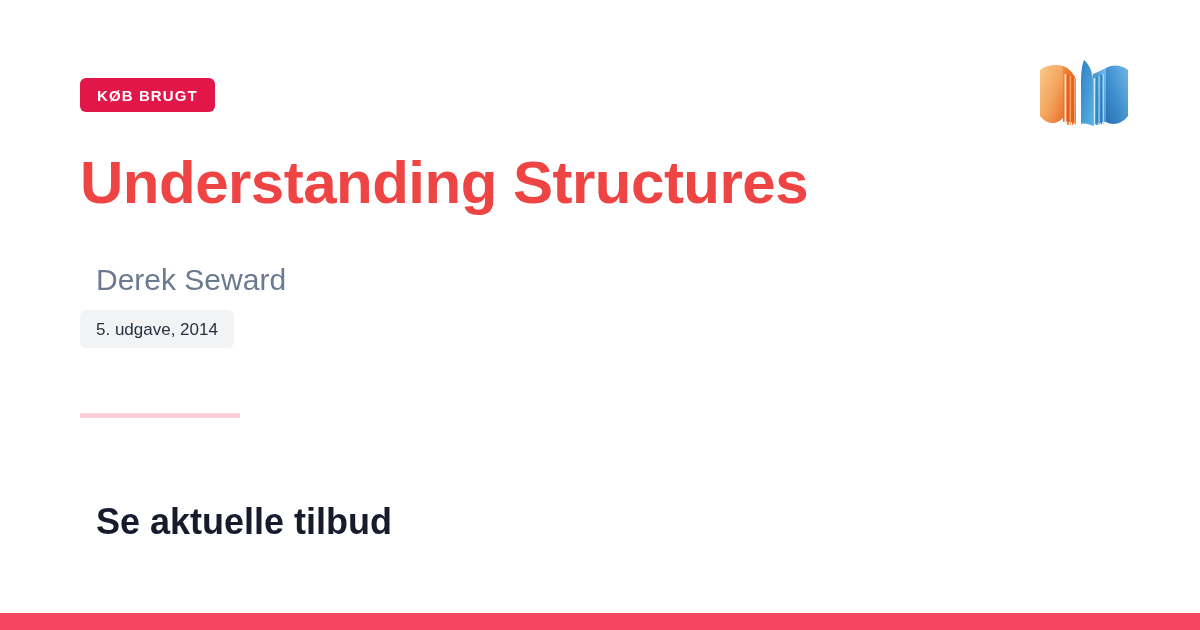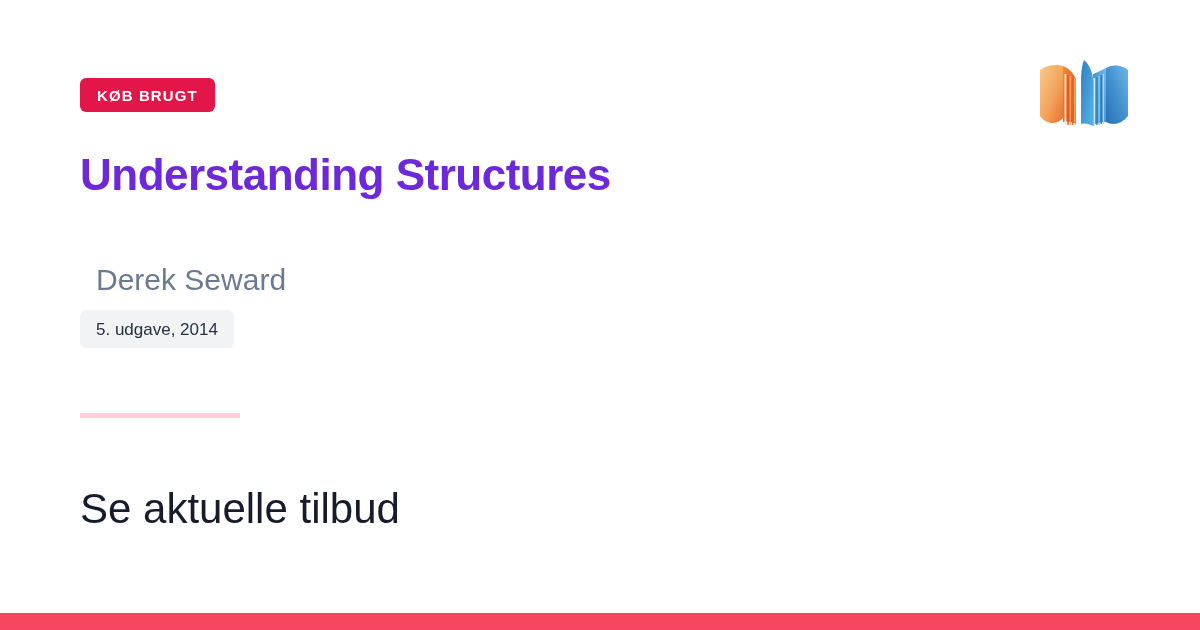--- a/index.html
+++ b/index.html
@@ -44,25 +44,25 @@
     line-height: 1;
     white-space: nowrap;
   }
 
   
   .title {
     position: absolute;
     left: 80px;
     top: 153px;
     margin: 0;
-    font-size: 44px;
+    font-size: 60px;
     font-weight: bold;
     line-height: 1.0;
     letter-spacing: -0.5px;
-    color: #6d28d9;
+    color: #ef4444;
     white-space: nowrap;
   }
 
   
   .author {
     position: absolute;
     left: 80px;
     top: 246px;
     margin: 16px;
     font-size: 30px;
@@ -100,23 +100,23 @@
     background: #fbd0d8;
     border: 0;
     margin: 0;
   }
 
   
   .cta {
     position: absolute;
     left: 80px;
     top: 484px;
-    margin: 0;
-    font-size: 42px;
-    font-weight: normal;
+    margin: 16px;
+    font-size: 36px;
+    font-weight: bold;
     line-height: 1.2;
     color: #161c2b;
     white-space: nowrap;
   }
 
   
   .logo {
     position: absolute;
     left: 1032px;
     top: 52px;

